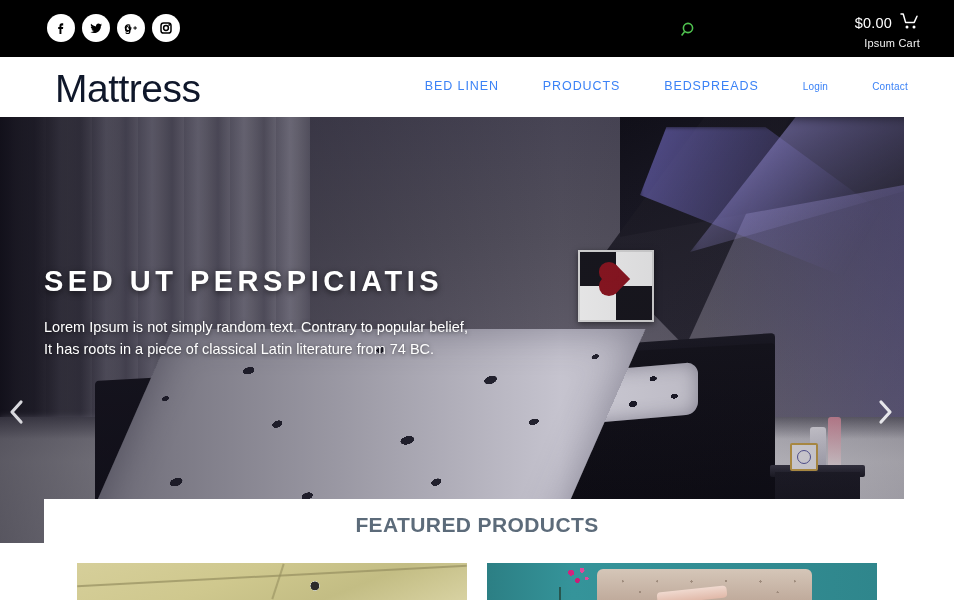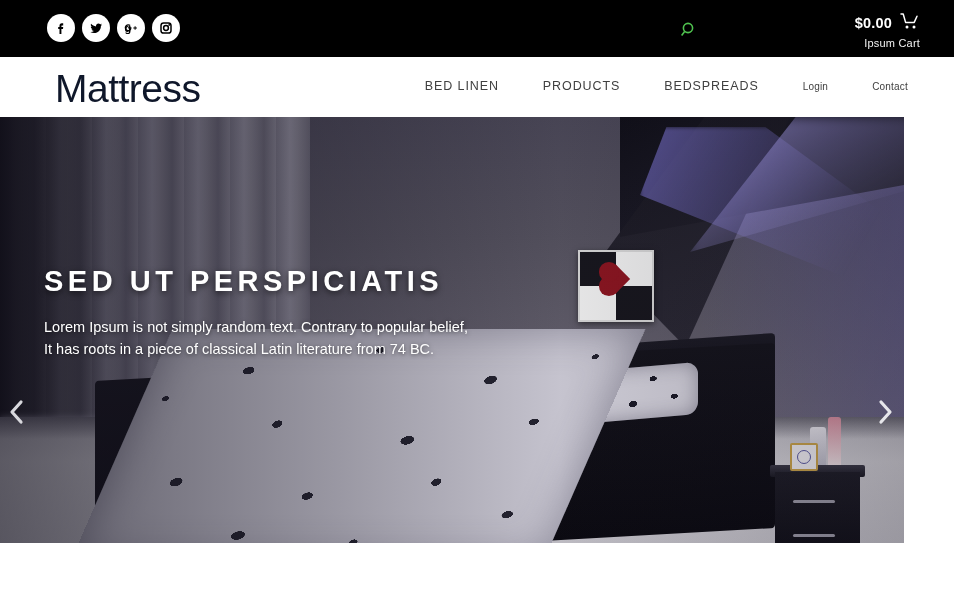--- a/index.html
+++ b/index.html
@@ -24,37 +24,37 @@
     cursor:pointer;
   }
   .social-icon svg{display:block;}
   .search-btn{
     position:absolute;left:678px;top:19px;width:22px;height:22px;
     display:flex;align-items:center;justify-content:center;cursor:pointer;
   }
   .cart{
     position:absolute;right:34px;top:12px;text-align:right;color:#fff;cursor:pointer;
   }
-  .cart-top{display:flex;align-items:center;justify-content:flex-start;gap:7px;font-weight:bold;}
+  .cart-top{display:flex;align-items:center;justify-content:flex-start;gap:7px;}
   .cart-price{font-size:14.5px;letter-spacing:.2px;color:#fff;}
   .cart-sub{font-size:11px;margin-top:3px;color:#f2f2f2;letter-spacing:.2px;}
 
   
   .header{
     position:absolute;left:0;top:57px;width:954px;height:60px;background:#fff;
   }
   .logo{
     position:absolute;left:55px;top:10px;
     font-size:39px;color:#0f172a;letter-spacing:-.5px;cursor:pointer;
   }
   .nav{
     position:absolute;right:24px;top:22px;display:flex;align-items:center;
   }
   .nav a{
-    color:#404040;text-decoration:none;font-size:12.5px;
+    color:#3b82f6;text-decoration:none;font-size:12.5px;
     padding:0 22px;letter-spacing:.9px;cursor:pointer;white-space:nowrap;
   }
   .nav a.plain{letter-spacing:.2px;font-size:10px;}
 
   
   .hero{
     position:absolute;left:0;top:117px;width:904px;height:426px;overflow:hidden;
     background:#2b2a3a;
   }
   .hero-photo{position:absolute;inset:0;overflow:hidden;}
@@ -426,14 +426,26 @@
           <polyline points="14,5 5,15 14,25" fill="none" stroke="#d8d8dd" stroke-width="3.2" stroke-linecap="round" stroke-linejoin="round"></polyline>
         </svg>
     </div>
     <div class="arrow arrow-right">
       <svg width="20" height="30" viewBox="0 0 20 30">
           <polyline points="6,5 15,15 6,25" fill="none" stroke="#e6e6ea" stroke-width="3.2" stroke-linecap="round" stroke-linejoin="round"></polyline>
         </svg>
     </div>
   </div>
 
+  <div class="panel">
+    <h2 class="featured-title">FEATURED PRODUCTS</h2>
+    <div class="products">
+      <div class="product p1"></div>
+      <div class="product p2">
+        <div class="headboard"></div>
+        <div class="stem"></div>
+        <div class="orchid"></div>
+        <div class="cushion"></div>
+      </div>
+    </div>
+  </div>
 
 </div>
 
 </body></html>

